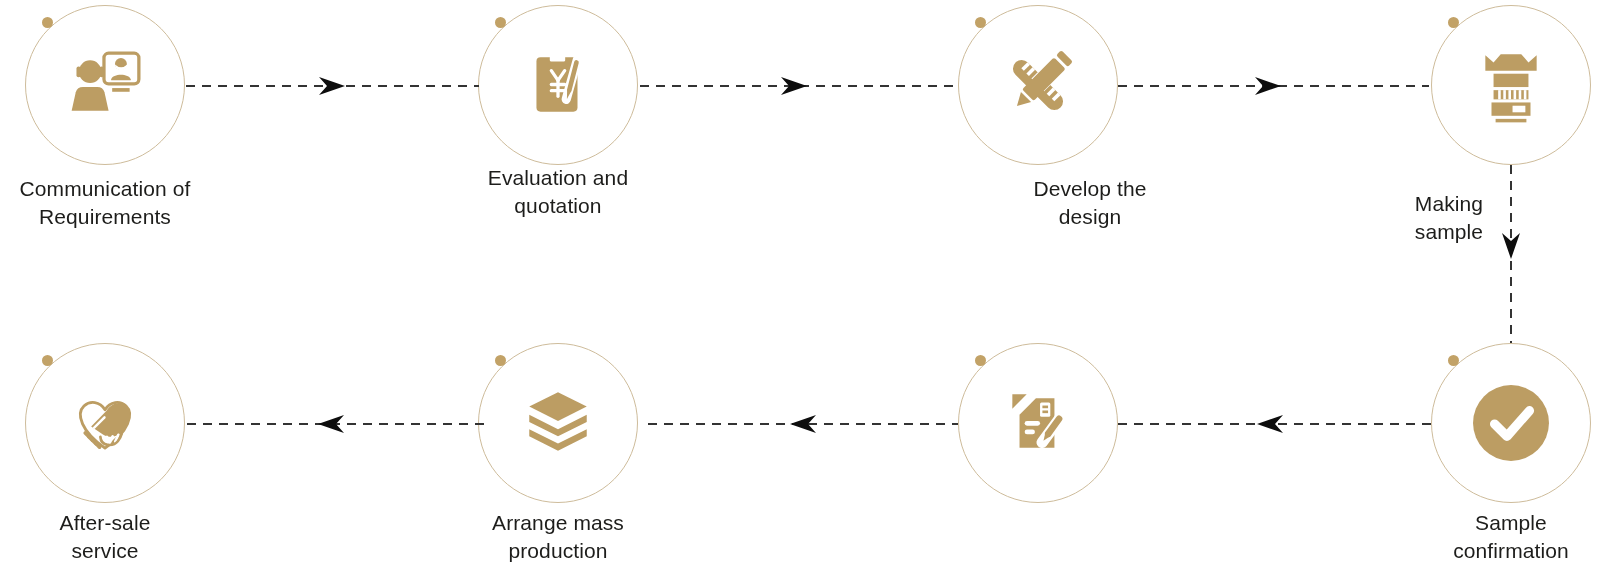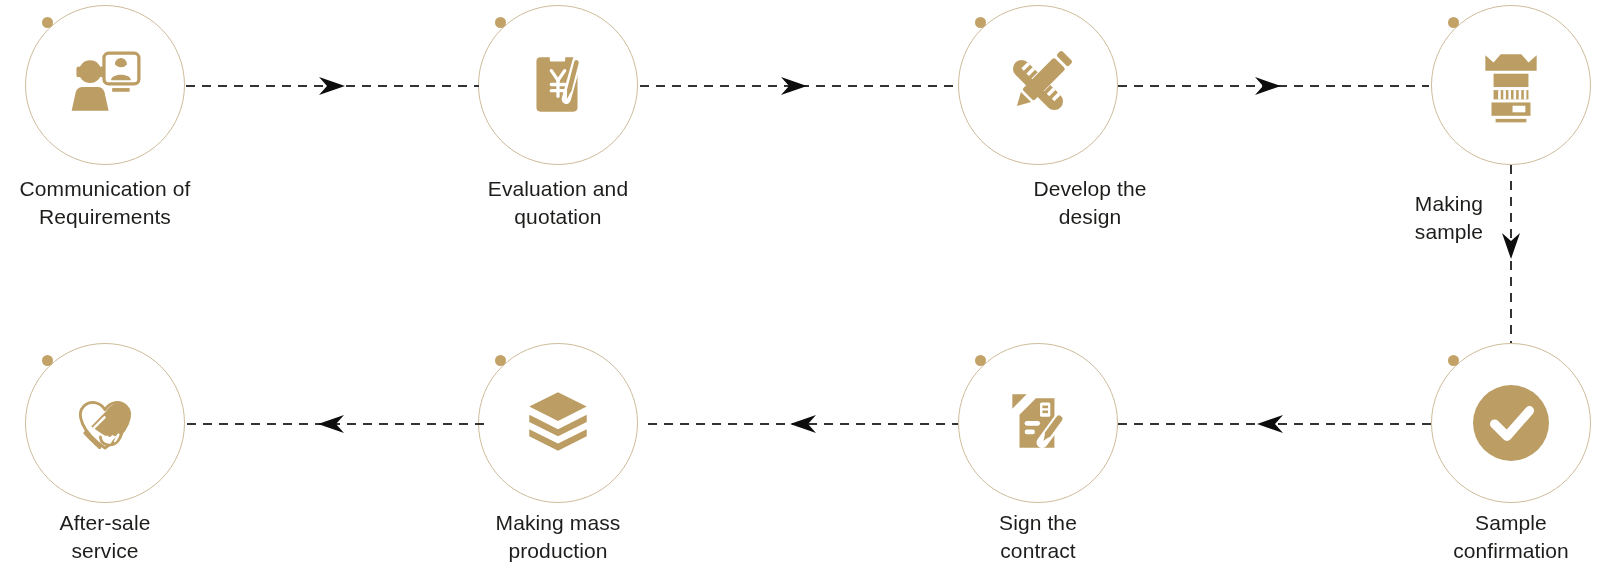--- a/index.html
+++ b/index.html
@@ -160,31 +160,29 @@
         <rect x="16.2" y="47.7" width="8.5" height="3.6" rx="1.8" transform="rotate(45 20.5 49.5)"></rect>
         <rect x="19.7" y="51.2" width="8.5" height="3.6" rx="1.8" transform="rotate(45 24 53)"></rect>
         <rect x="23.2" y="54.7" width="8.5" height="3.6" rx="1.8" transform="rotate(45 27.5 56.5)"></rect>
         <rect x="26.7" y="58" width="8.5" height="3.6" rx="1.8" transform="rotate(45 31 59.8)"></rect>
       </g>
     </svg>
   </div>
 
   <div class="label" style="left:-55px;top:175px">Communication of
 Requirements</div>
-  <div class="label" style="left:398px;top:175px">Evaluation and
+  <div class="label" style="left:398px;top:164px">Evaluation and
 quotation</div>
   <div class="label" style="left:930px;top:175px">Develop the
 design</div>
   <div class="label" style="left:1289px;top:190px">Making
 sample</div>
   <div class="label" style="left:1351px;top:509px">Sample
 confirmation</div>
-  <div class="label" style="left:878px;top:509px">Sign the
-contract</div>
-  <div class="label" style="left:398px;top:509px">Making mass
+  <div class="label" style="left:398px;top:509px">Arrange mass
 production</div>
   <div class="label" style="left:-55px;top:509px">After-sale
 service</div>
 
   <svg class="conn" style="left:186px;top:75px" width="293" height="22">
     <line class="dl" x1="0" y1="11" x2="293" y2="11"></line>
     <path class="ah" d="M159,11 l-26,-9 l8,9 l-8,9 Z"></path>
   </svg>
   <svg class="conn" style="left:640px;top:75px" width="317" height="22">
     <line class="dl" x1="0" y1="11" x2="317" y2="11"></line>

